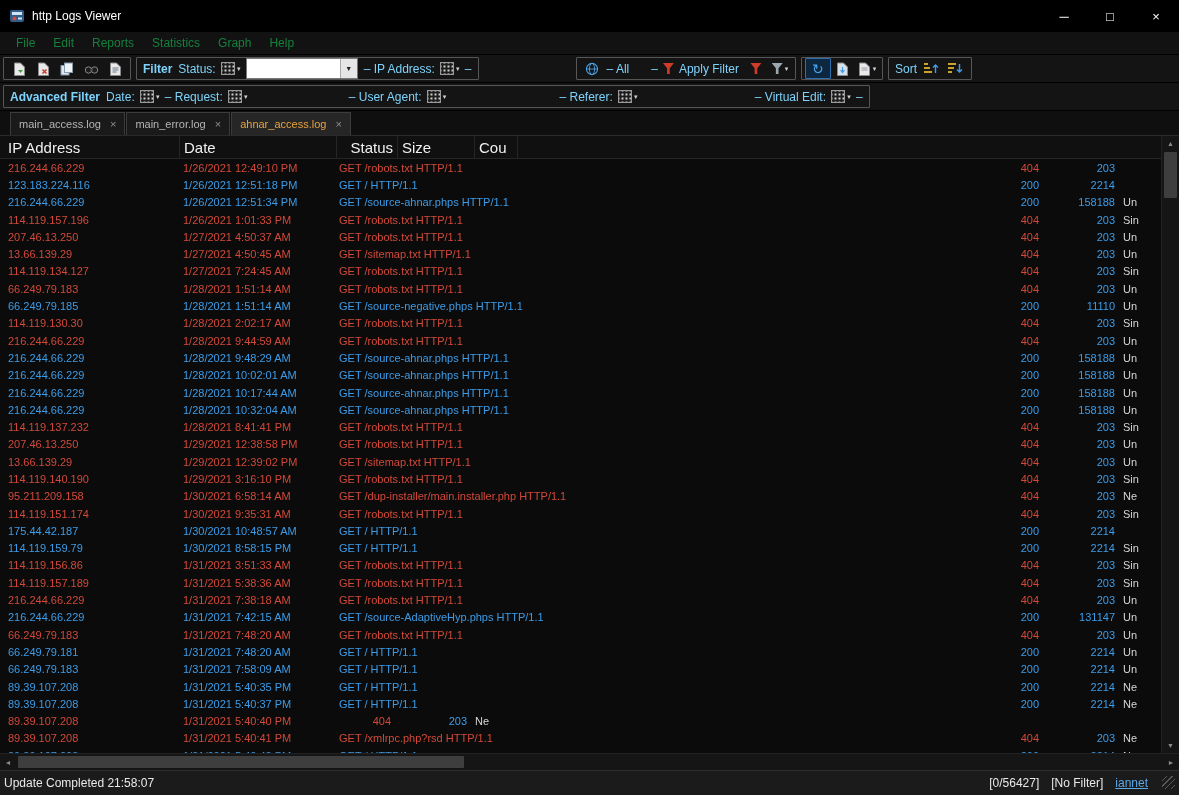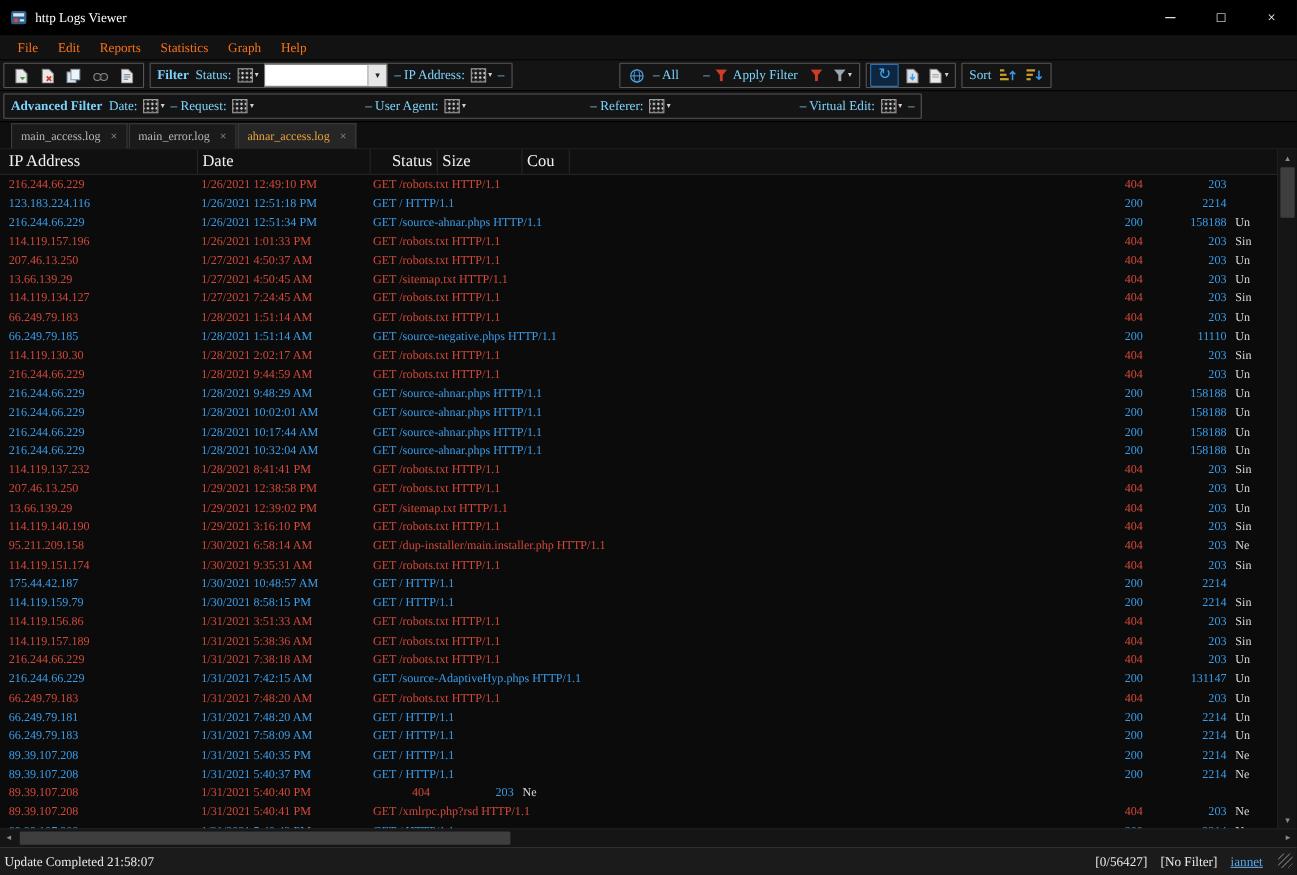--- a/index.html
+++ b/index.html
@@ -1,29 +1,29 @@
 <!DOCTYPE html>
 <html><head>
 <meta charset="utf-8">
 <style>
   html,body{margin:0;padding:0;background:#2a2a2a}
   .app{position:relative;width:1179px;height:795px;background:#0b0b0b;
-    font-family:Liberation Serif, serif;display:flex;flex-direction:column;
+    font-family:Liberation Sans, sans-serif;display:flex;flex-direction:column;
     color:#e8e8e8;overflow:hidden;user-select:none}
 
   
   .titlebar{flex:0 0 32px;background:#000;display:flex;align-items:center}
   .app-icon{margin:0 7px 0 9px;display:inline-flex}
   .title-text{font-size:12px;color:#fff}
   .win-controls{margin-left:auto;display:flex;align-self:stretch}
   .win-btn{width:46px;display:flex;align-items:center;justify-content:center;font-size:13px;color:#fff}
 
   
   .menubar{flex:0 0 22px;background:#121212;display:flex;align-items:center;padding-left:7px;border-bottom:1px solid #000}
-  .menu-item{font-size:12px;color:#f97316;padding:2px 9px;cursor:default}
+  .menu-item{font-size:12px;color:#15803d;padding:2px 9px;cursor:default}
 
   
   .toolbar{flex:0 0 25px;background:#141414;display:flex;align-items:center;padding:1px 3px;border-bottom:1px solid #000}
   .group{display:flex;align-items:center;height:21px;border:1px solid #565656;border-radius:1px;padding:0 3px;margin-right:5px}
   .tb-label{font-size:12px;color:#7dd3fc;white-space:nowrap;padding:0 3px}
   .bold{font-weight:700}
   .tb-btn{display:inline-flex;align-items:center;justify-content:center;height:19px;min-width:20px;padding:0 2px;gap:2px}
   .tb-btn.toggled{border:1px solid #2f6fae;background:#0e2740;border-radius:1px}
   .dd{font-size:7px;color:#d0d0d0;line-height:1}
   .grid-ic{width:12px;height:11px;border:1px solid #9a9a9a;background-color:#1c1c1c;

